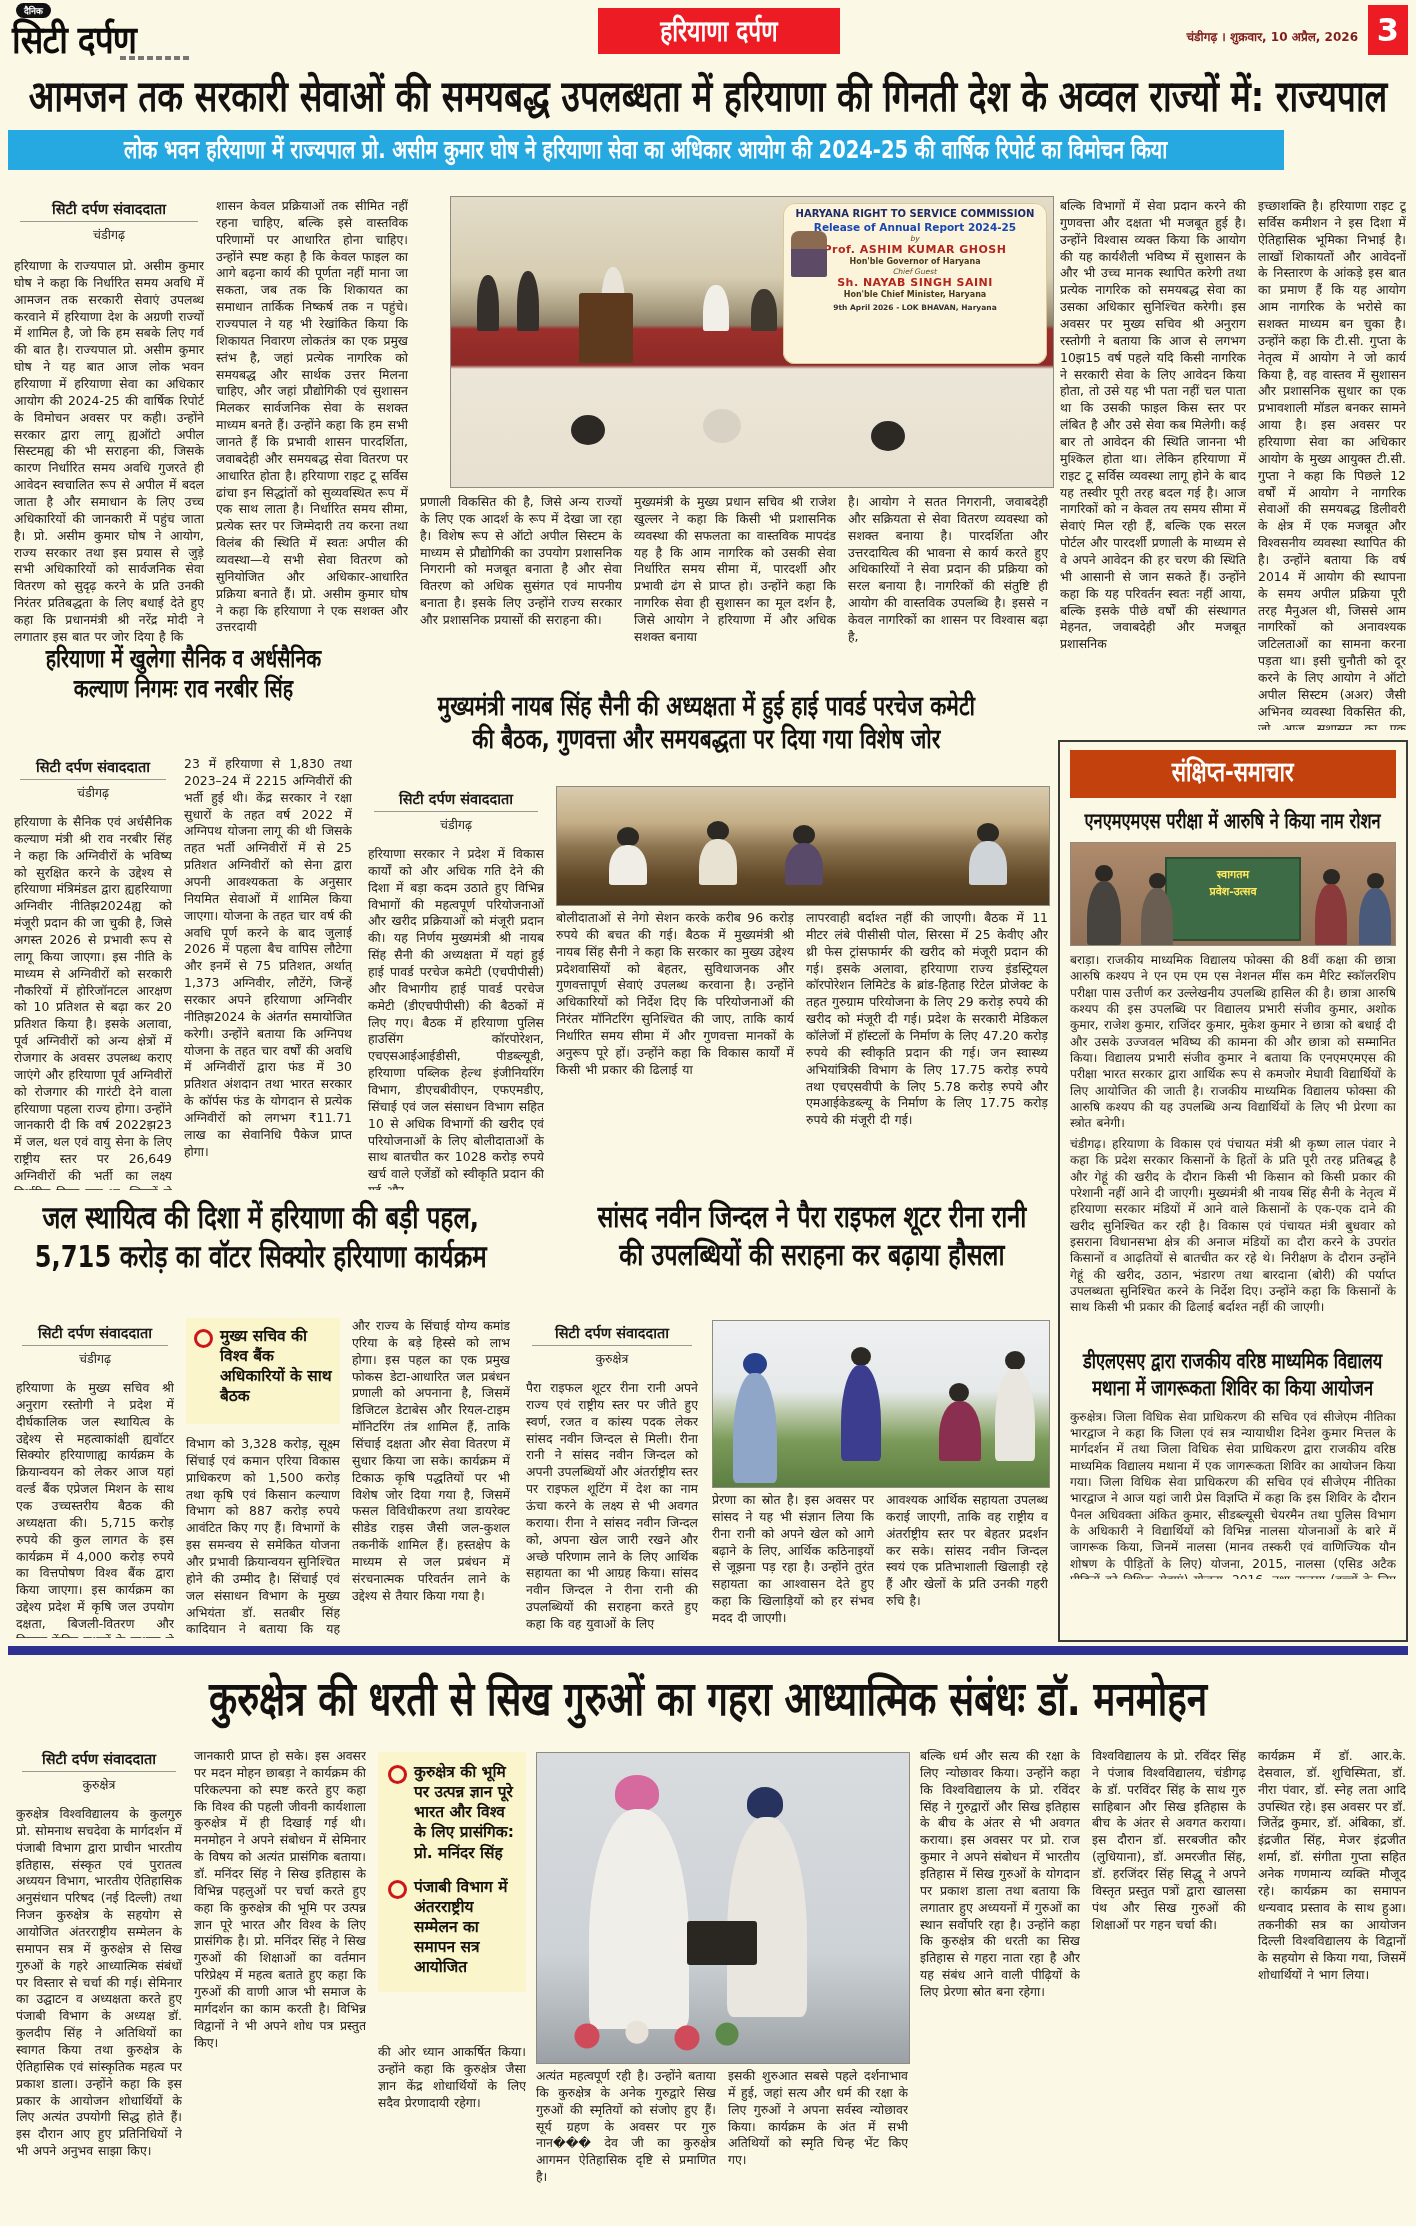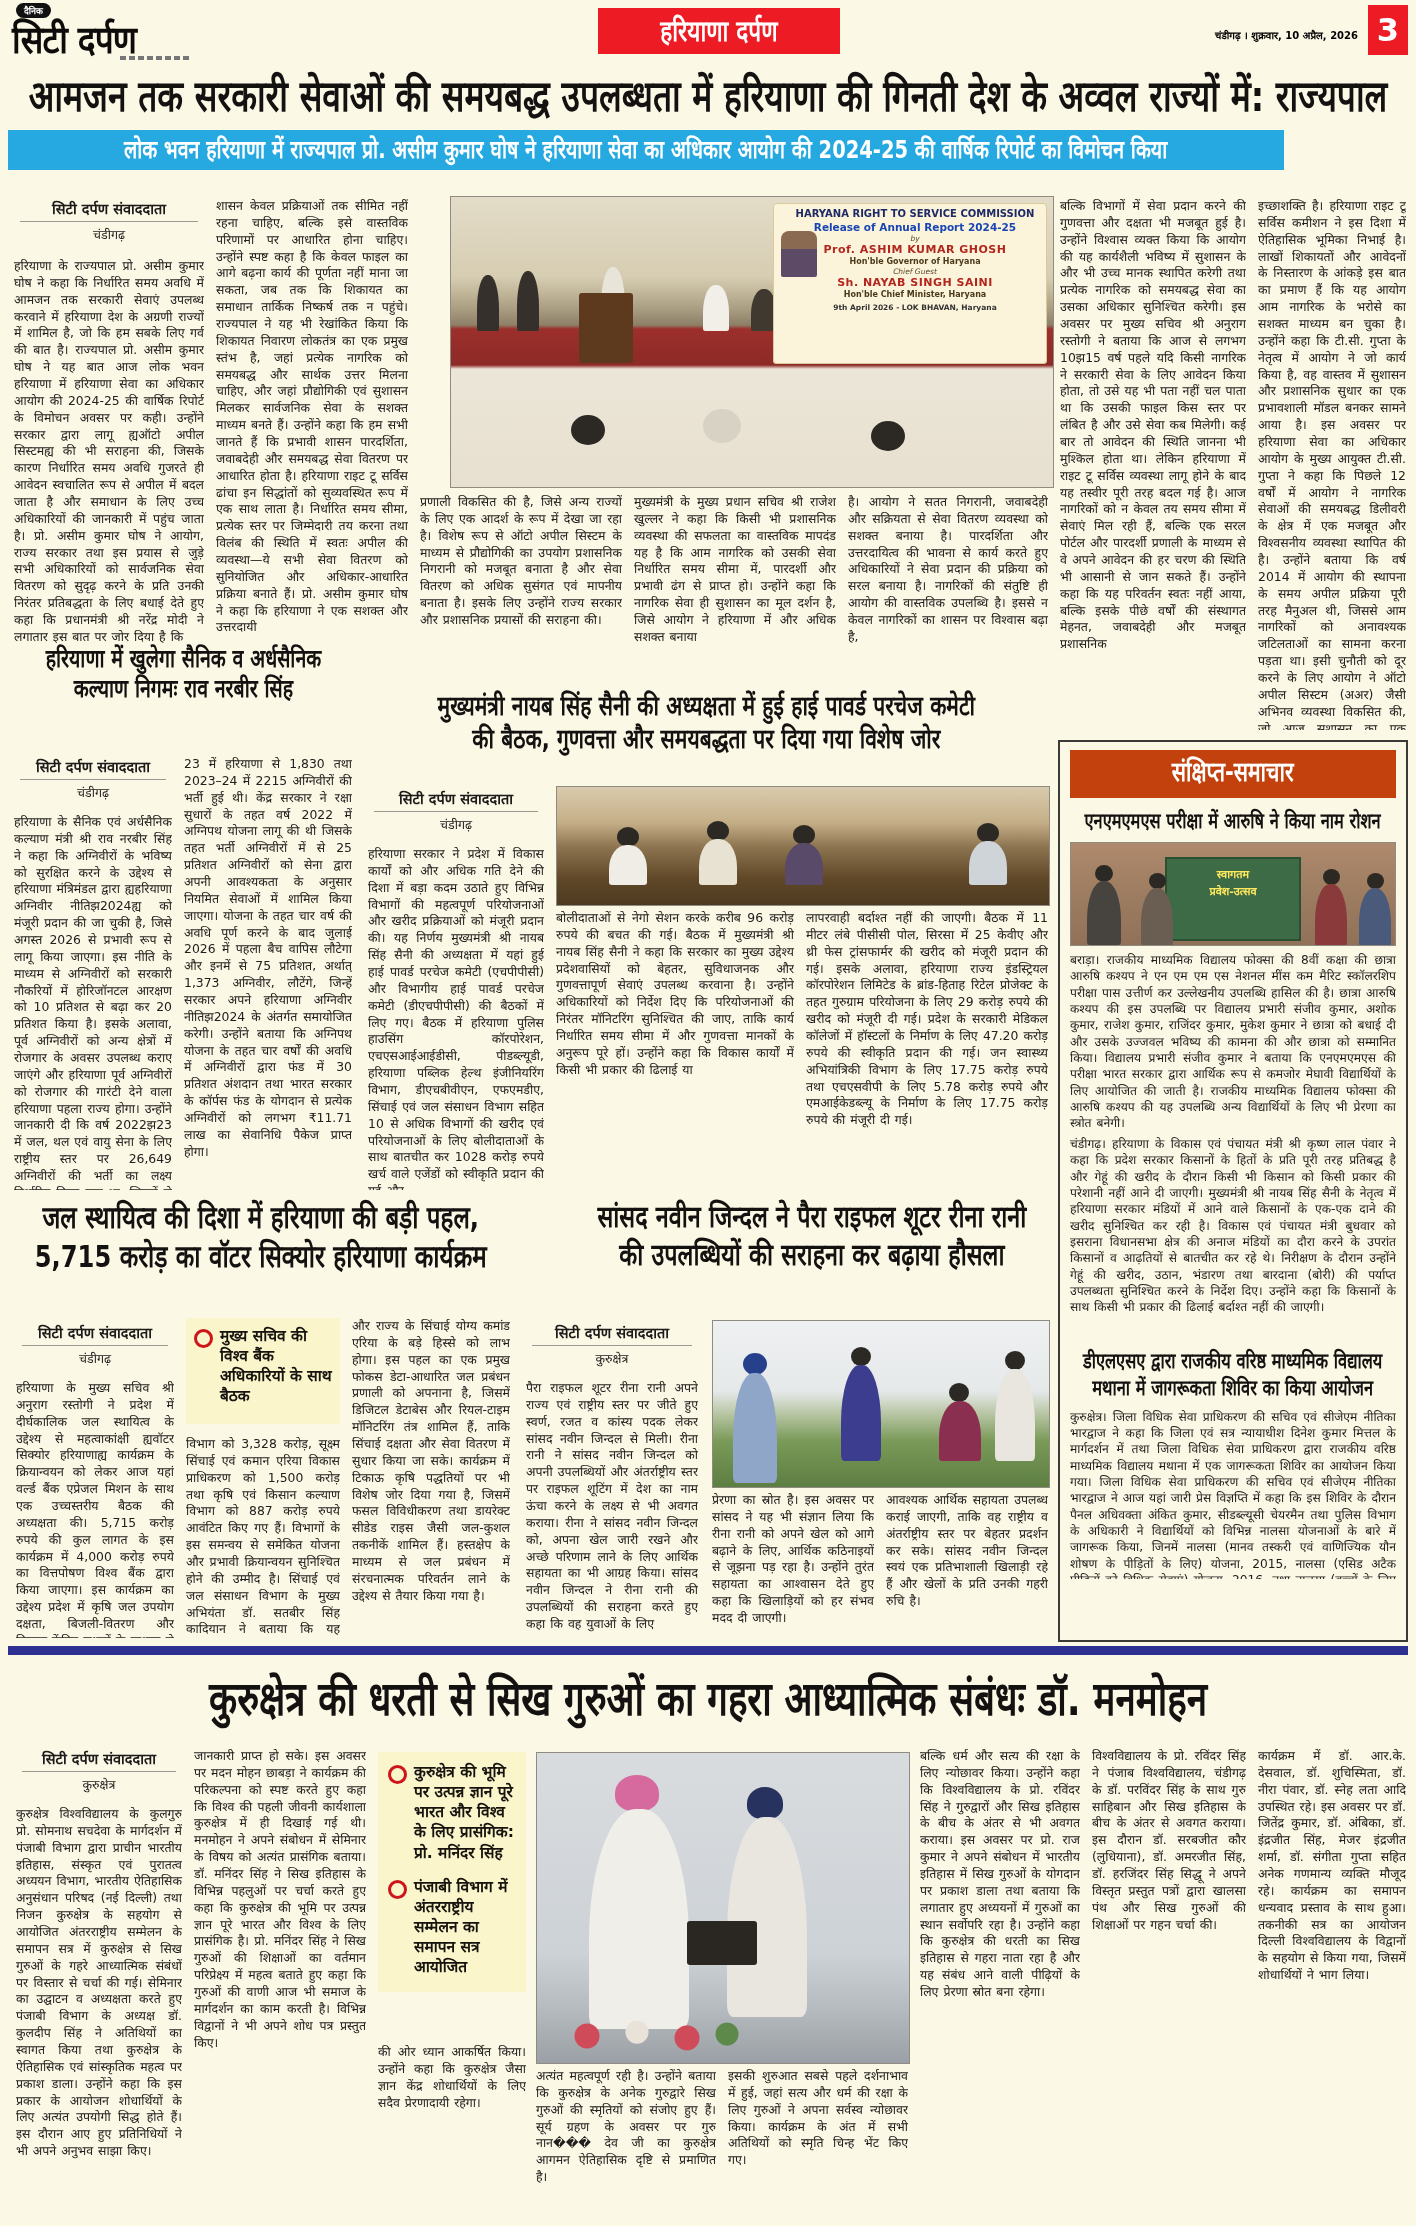--- a/index.html
+++ b/index.html
@@ -20,21 +20,21 @@
   .mast-sec{line-height:46px;font-size:29px;color:#fff;}
   
   .photo{position:absolute;border:1px solid #8f8b80;overflow:hidden;}
   .fig{position:absolute;background:#35302c;border-radius:46% 46% 8% 8%/60% 60% 6% 6%;}
   .head{position:absolute;border-radius:50%;background:#2c2824;}
   #photo1{background:linear-gradient(180deg,#e3dcc8 0px,#d6cdb2 80px,#b0a488 108px,#8d8068 128px,#9c2f2b 132px,#8d2a27 168px,#ece6d8 172px,#e7e0d0 290px);}
   #photo2{background:linear-gradient(180deg,#d9cbae 0px,#c4ae86 36px,#8d7450 60px,#5f4727 92px,#4e3a20 118px);}
   #photo3{background:linear-gradient(180deg,#eef0f2 0px,#e6e9ea 70px,#b9c7a6 92px,#7a9a58 120px,#5d7e42 166px);}
   #photo4{background:linear-gradient(180deg,#d9dcdf 0px,#cdd2d6 200px,#b8bdc2 250px,#9aa0a5 310px);}
   #photo5{background:linear-gradient(180deg,#b08a6d 0px,#a07f63 40px,#8f7057 108px);}
-  .banner-card{position:absolute;top:6px;right:6px;width:252px;height:156px;background:#fbf3da;border-radius:4px;padding:5px 6px 0 16px;text-align:center;line-height:1.25;box-shadow:0 0 0 1px #d9c99b inset;}
+  .banner-card{position:absolute;top:6px;right:6px;width:252px;height:156px;background:#fbf3da;border-radius:12px;padding:5px 6px 0 6px;text-align:center;line-height:1.25;box-shadow:0 0 0 1px #d9c99b inset;}
   .banner-card .l1{font-size:10px;font-weight:bold;color:#1d2a66;}
   .banner-card .l2{font-size:10.5px;font-weight:bold;color:#1846b4;}
   .banner-card .sm{font-size:7.5px;color:#5a4a2a;font-style:italic;}
   .banner-card .nm{font-size:11px;font-weight:bold;color:#b3261e;letter-spacing:.5px;}
   .banner-card .hn{font-size:8px;font-weight:bold;color:#4a3a1a;}
   .banner-card .dt{font-size:7.5px;font-weight:bold;color:#333;margin-top:3px;}
   .portrait{position:absolute;width:36px;height:46px;background:linear-gradient(180deg,#8a6a50 0 18px,#5d4a66 18px 46px);border-radius:8px 8px 2px 2px;}
   
   .hibox{position:absolute;background:#fbf5cc;padding:10px 10px;}
   .bullet{display:flex;gap:7px;margin-bottom:14px;}
@@ -54,21 +54,21 @@
 
 <div id="page">
 
   <div class="abs" style="left:0;top:0;width:1416px;height:64px;">
     <div class="abs" style="left:16px;top:3px;background:#111;color:#fff;font-size:9px;font-weight:bold;padding:1px 8px;border-radius:8px;">दैनिक</div>
     <div class="abs" style="left:12px;top:12px;width:220px;font-size:38px;font-weight:bold;color:#0d0c0b;letter-spacing:-1px;transform:scaleX(.88);transform-origin:left top;white-space:nowrap;">सिटी दर्पण</div>
     <div class="abs" style="left:120px;top:56px;width:70px;height:4px;background:repeating-linear-gradient(90deg,#777 0 6px,transparent 6px 9px);"></div>
     <div class="abs redbox" style="left:598px;top:8px;width:242px;height:46px;text-align:center;">
       <div class="cxi mast-sec nowrap">हरियाणा दर्पण</div>
     </div>
-    <div class="abs" style="right:58px;top:28px;font-size:10px;font-weight:bold;color:#000000;">चंडीगढ़ । शुक्रवार, 10 अप्रैल, 2026</div>
+    <div class="abs" style="right:58px;top:28px;font-size:12px;font-weight:bold;color:#7f1d1d;">चंडीगढ़ । शुक्रवार, 10 अप्रैल, 2026</div>
     <div class="abs redbox" style="right:8px;top:5px;width:40px;height:50px;color:#fff;font-size:32px;font-weight:bold;text-align:center;line-height:50px;">3</div>
   </div>
 
   <div class="abs cx" style="left:8px;top:66px;width:1400px;height:60px;">
     <div class="cxi nowrap" style="font-size:43px;line-height:60px;">आमजन तक सरकारी सेवाओं की समयबद्ध उपलब्धता में हरियाणा की गिनती देश के अव्वल राज्यों में: राज्यपाल</div>
   </div>
   <div class="abs" style="left:8px;top:130px;width:1276px;height:40px;background:#25a9e0;">
     <div class="cxi nowrap" style="font-size:25px;line-height:40px;color:#fff;">लोक भवन हरियाणा में राज्यपाल प्रो. असीम कुमार घोष ने हरियाणा सेवा का अधिकार आयोग की 2024-25 की वार्षिक रिपोर्ट का विमोचन किया</div>
   </div>
 

